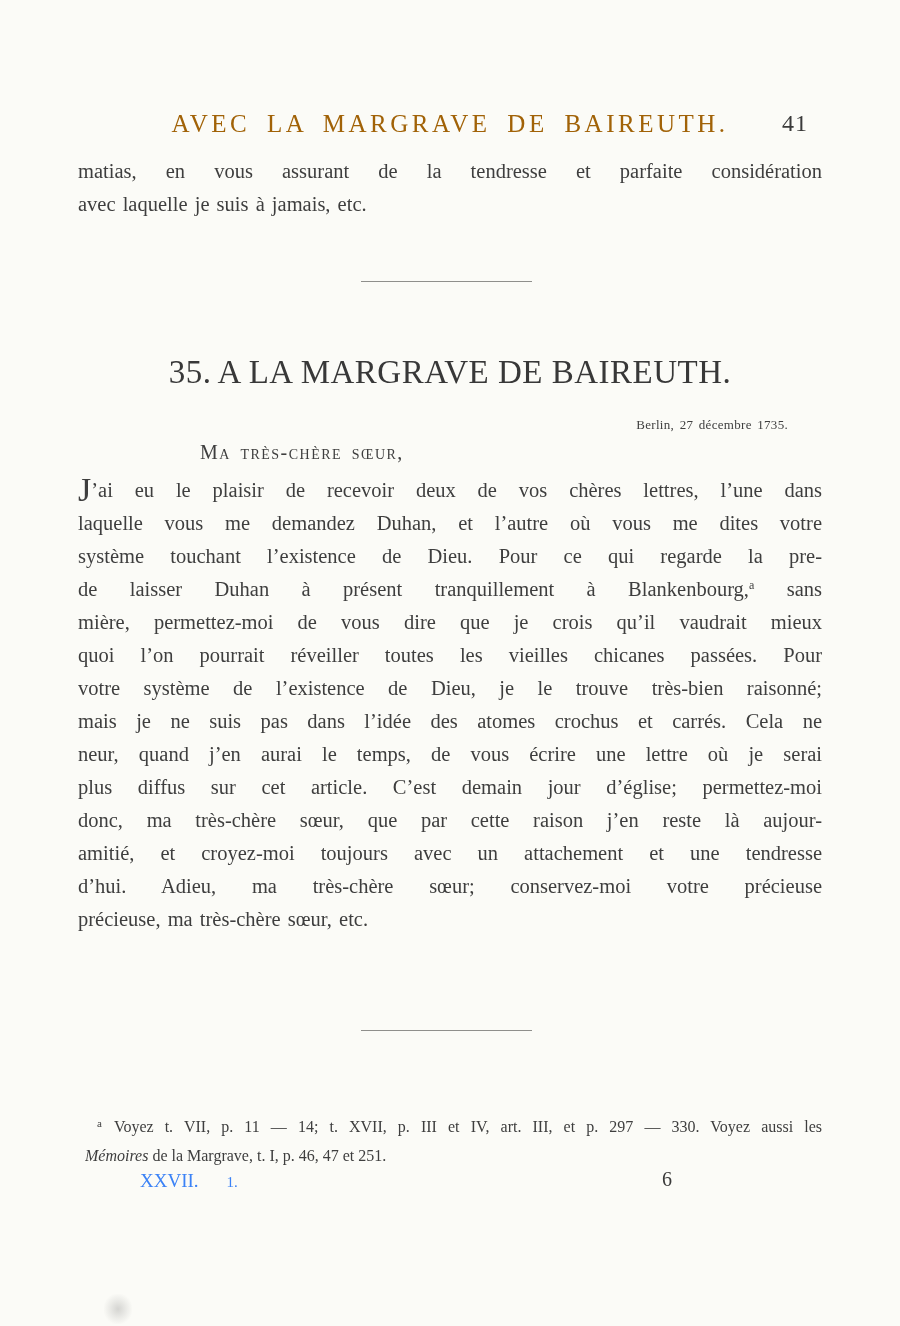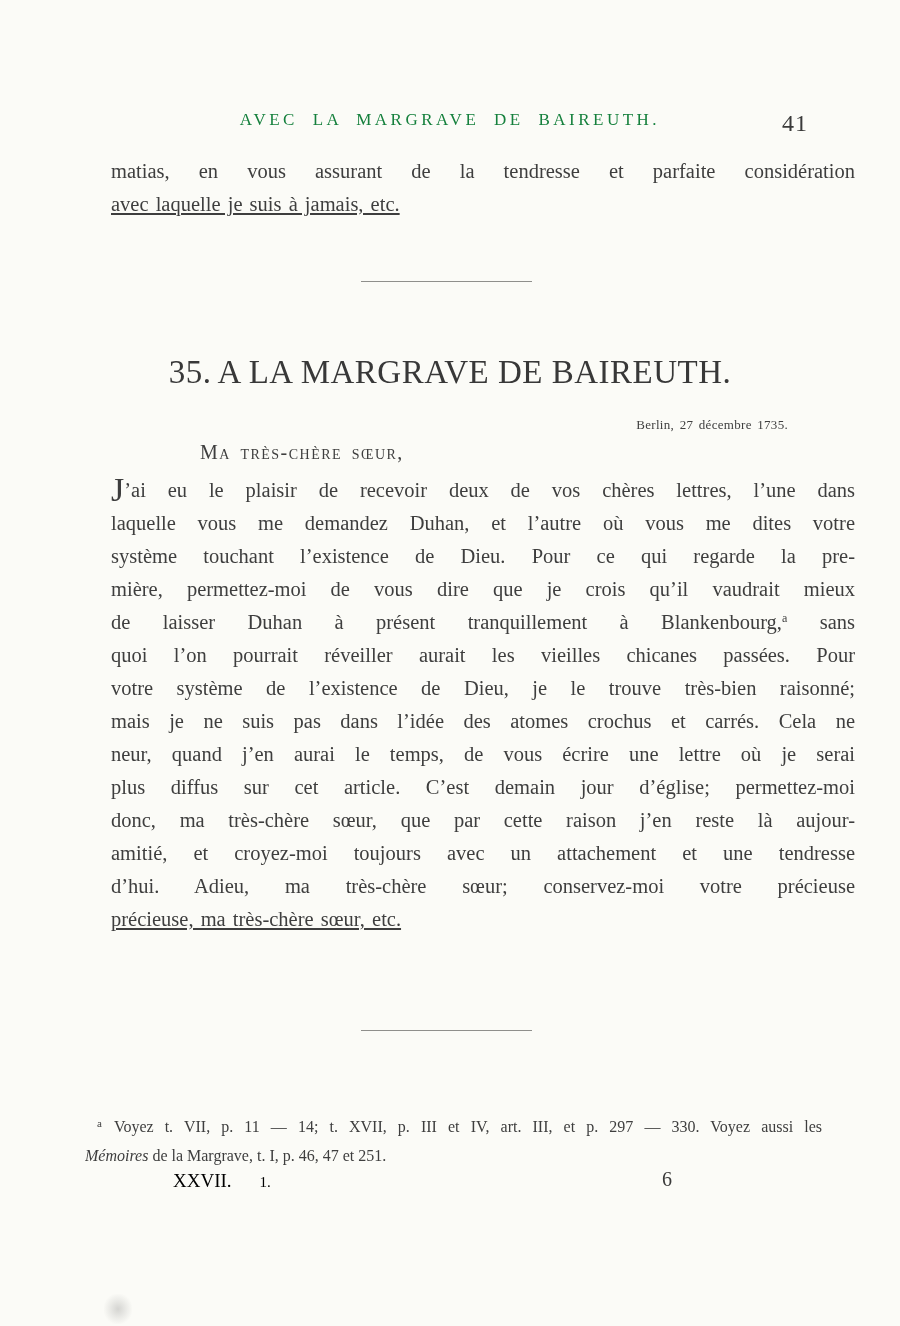--- a/index.html
+++ b/index.html
@@ -17,53 +17,51 @@
     color: #3e3e3e;
     overflow: hidden;
   }
   
   .running-head {
     position: absolute;
     top: 110px;
     left: 78px;
     width: 744px;
     text-align: center;
-    font-size: 17px;
+    font-size: 25px;
     letter-spacing: 3.5px;
     word-spacing: 7px;
-    color: #15803d;
+    color: #a16207;
   }
   .folio {
     position: absolute;
     top: 110px;
     right: 92px;
     font-size: 24px;
     letter-spacing: 1px;
     color: #3a3a3a;
   }
   
   .textblock {
     position: absolute;
     left: 78px;
     width: 744px;
-    margin-left: 33px;
   }
   .tline {
     height: 33px;
     line-height: 33px;
     font-size: 20.5px;
     text-align: justify;
     text-align-last: justify;
     overflow: hidden;
     word-spacing: 2px;
   }
   .tline.lastline {
     text-align: left;
     text-align-last: left;
-    text-decoration: underline;
   }
   
   .prev-para { top: 155px; }
   
   .divider {
     position: absolute;
     left: 361px;
     width: 171px;
     height: 0;
     border: none;
@@ -141,22 +139,21 @@
     vertical-align: 5px;
     margin-right: 12px;
   }
   .fline .it { font-style: italic; }
   
   .footer-left {
     position: absolute;
     top: 1170px;
     left: 140px;
     font-size: 19px;
-    color: #000000;
-    margin-left: 33px;
+    color: #3b82f6;
   }
   .footer-left .tome {
     font-size: 15px;
     margin-left: 28px;
   }
   .footer-right {
     position: absolute;
     top: 1168px;
     left: 662px;
     font-size: 20px;
@@ -192,23 +189,23 @@
   </div>
 
   <div class="dateline">Berlin, 27 décembre 1735.</div>
 
   <div class="salutation">Ma très-chère sœur,</div>
 
   <div class="textblock letter-body">
     <div class="tline"><span class="initial">J</span><span>’ai eu le plaisir de recevoir deux de vos chères lettres, l’une dans</span></div>
     <div class="tline">laquelle vous me demandez Duhan, et l’autre où vous me dites votre</div>
     <div class="tline">système touchant l’existence de Dieu.  Pour ce qui regarde la pre-</div>
+    <div class="tline"><span>de laisser Duhan à présent tranquillement à Blankenbourg,</span><sup class="note-ref">a</sup><span> sans</span></div>
     <div class="tline">mière, permettez-moi de vous dire que je crois qu’il vaudrait mieux</div>
-    <div class="tline"><span>de laisser Duhan à présent tranquillement à Blankenbourg,</span><sup class="note-ref">a</sup><span> sans</span></div>
-    <div class="tline">quoi l’on pourrait réveiller aurait les vieilles chicanes passées.  Pour</div>
+    <div class="tline">quoi l’on pourrait réveiller toutes les vieilles chicanes passées.  Pour</div>
     <div class="tline">votre système de l’existence de Dieu, je le trouve très-bien raisonné;</div>
     <div class="tline">mais je ne suis pas dans l’idée des atomes crochus et carrés.  Cela ne</div>
     <div class="tline">neur, quand j’en aurai le temps, de vous écrire une lettre où je serai</div>
     <div class="tline">plus diffus sur cet article.  C’est demain jour d’église; permettez-moi</div>
     <div class="tline">donc, ma très-chère sœur, que par cette raison j’en reste là aujour-</div>
     <div class="tline">amitié, et croyez-moi toujours avec un attachement et une tendresse</div>
     <div class="tline">d’hui.  Adieu, ma très-chère sœur; conservez-moi votre précieuse</div>
     <div class="tline lastline">précieuse, ma très-chère sœur, etc.</div>
   </div>
 

